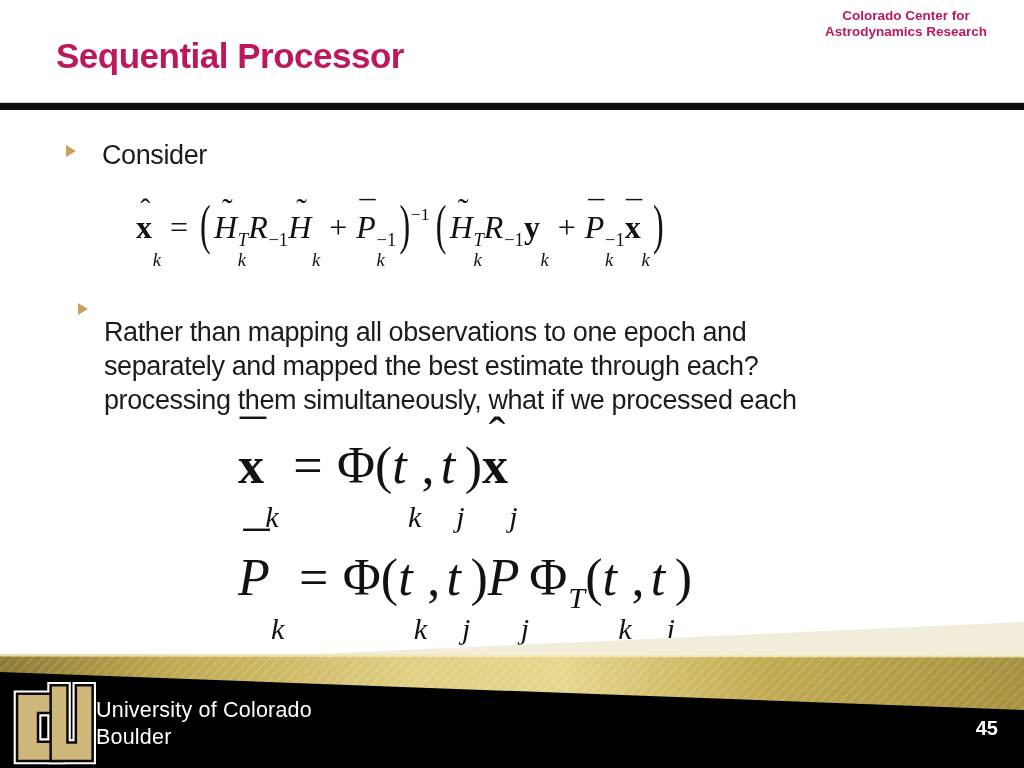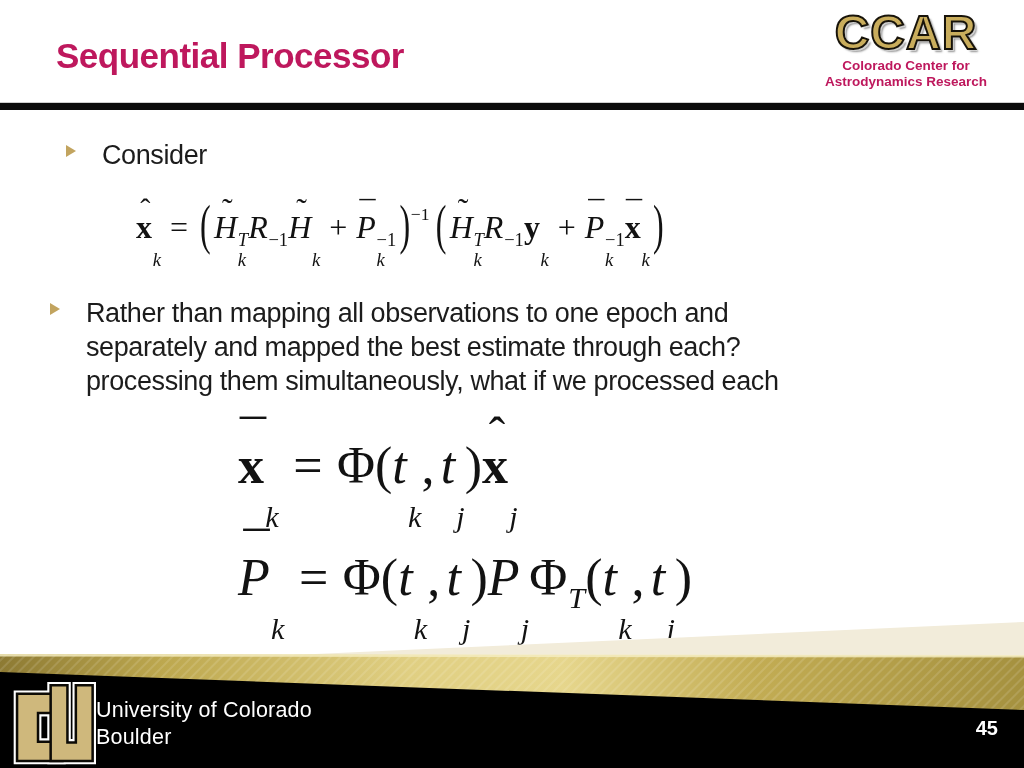--- a/index.html
+++ b/index.html
@@ -24,21 +24,21 @@
     -webkit-text-stroke:2px #17130a;
     text-shadow:2px 2px 0 rgba(255,255,255,.55),3px 3px 2px rgba(60,60,60,.55);
   }
   .ccar-tagline{
     font-size:13.5px;font-weight:700;color:#be185d;line-height:15.5px;
     text-shadow:0 0 2px #ffffff;
   }
   
   .bullet-row{position:absolute;display:flex;align-items:flex-start;}
   .bullet-row.first{left:66px;top:138px;justify-content:flex-end;}
-  .bullet-row.second{left:50px;top:296px;width:900px;}
+  .bullet-row.second{left:78px;top:296px;width:900px;flex-direction:column;}
   .tri{
     width:0;height:0;border-left:10px solid #c2a45f;
     border-top:6.5px solid transparent;border-bottom:6.5px solid transparent;
     margin-top:7px;flex:0 0 auto;
   }
   .bullet-text{
     margin-left:26px;font-size:27px;color:#1c1c1c;line-height:34px;
     letter-spacing:-0.4px;
   }
   .bullet-text span{display:block;}
@@ -89,21 +89,20 @@
   }
 </style>
 </head>
 <body>
 
 <div class="slide">
 
   <div class="title">Sequential Processor</div>
 
   <div class="ccar">
-    <div class="ccar-acronym">CCAR</div>
     <div class="ccar-tagline">Colorado Center for</div>
     <div class="ccar-tagline">Astrodynamics Research</div>
   </div>
 
   <div class="header-rule"></div>
 
   <div class="bullet-row first">
     <div class="tri"></div>
     <div class="bullet-text">Consider</div>
   </div>

